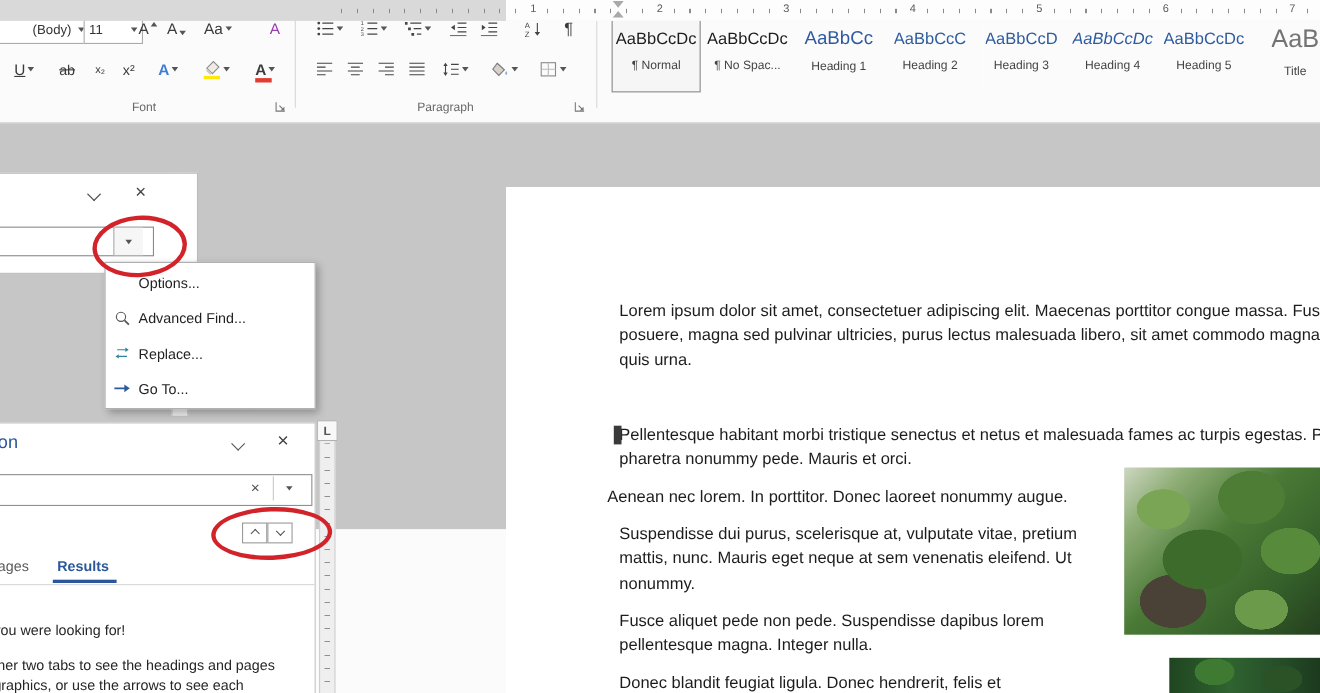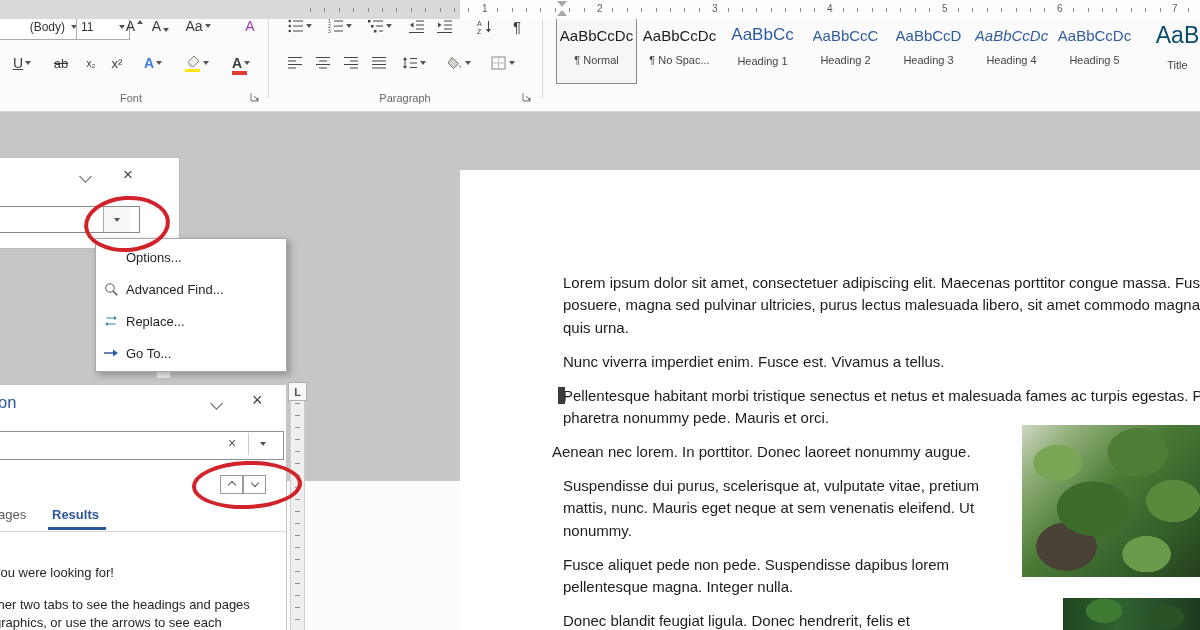--- a/index.html
+++ b/index.html
@@ -27,21 +27,21 @@
   .strike{text-decoration:line-through;font-size:13px;}
   .fx{color:#3b7dd8;font-weight:bold;}
   .colorbar{position:absolute;left:4px;bottom:3px;width:15px;height:4px;}
   .style-card{position:absolute;top:8px;width:79px;height:74px;background:#fbfbfb;display:flex;
               flex-direction:column;align-items:center;justify-content:center;gap:10px;border:1px solid transparent;}
   .style-card.sel{border:1px solid #8a8a8a;background:#f6f6f6;}
   .sprev{font-size:15px;color:#1c1c1c;white-space:nowrap;overflow:hidden;max-width:74px;}
   .sname{font-size:11px;color:#444;white-space:nowrap;}
   .hd .sprev{color:#2e5b9f;}
   .it .sprev{font-style:italic;}
-  .ttl .sprev{font-size:23px;color:#0c4a6e;}
+  .ttl .sprev{font-size:23px;color:#737373;}
 
   
   #canvas{left:0;top:149;width:1200px;height:481px;background:#c6c6c6;z-index:1;}
   #hruler{left:0;top:150;width:1200px;height:19px;background:#d9d9d9;z-index:10;}
   #hruler .white{position:absolute;left:460px;top:0;width:740px;height:19px;background:#fdfdfd;}
   #hruler .ticks{position:absolute;left:310px;top:8px;width:890px;height:4px;
                  background:repeating-linear-gradient(90deg,#8a8a8a 0 1px,transparent 1px 14.4px);}
   .rnum{position:absolute;top:3px;font-size:10px;color:#5c5c5c;background:#fdfdfd;padding:0 3px;}
   .ind-top{position:absolute;left:557px;top:1px;width:0;height:0;border-left:5px solid transparent;border-right:5px solid transparent;border-top:6px solid #a9a9a9;}
   .ind-bot{position:absolute;left:557px;top:10px;width:0;height:0;border-left:5px solid transparent;border-right:5px solid transparent;border-bottom:6px solid #a9a9a9;}
@@ -352,23 +352,20 @@
     <div class="vticks"></div>
   </div>
 
   <div class="abs" id="page"></div>
 
   <div class="para" style="left:563px;top:272px;width:637px;">
     <div>Lorem ipsum dolor sit amet, consectetuer adipiscing elit. Maecenas porttitor congue massa. Fusce</div>
     <div>posuere, magna sed pulvinar ultricies, purus lectus malesuada libero, sit amet commodo magna eros</div>
     <div>quis urna.</div>
   </div>
-  <div class="para" style="left:563px;top:351px;width:637px;">
-    <div>Nunc viverra imperdiet enim. Fusce est. Vivamus a tellus.</div>
-  </div>
   <div class="para" style="left:563px;top:385px;width:637px;">
     <div>Pellentesque habitant morbi tristique senectus et netus et malesuada fames ac turpis egestas. Proin</div>
     <div>pharetra nonummy pede. Mauris et orci.</div>
   </div>
   <div class="para" style="left:552px;top:441px;width:637px;">
     <div>Aenean nec lorem. In porttitor. Donec laoreet nonummy augue.</div>
   </div>
   <div class="para" style="left:563px;top:475px;width:440px;">
     <div>Suspendisse dui purus, scelerisque at, vulputate vitae, pretium</div>
     <div>mattis, nunc. Mauris eget neque at sem venenatis eleifend. Ut</div>

